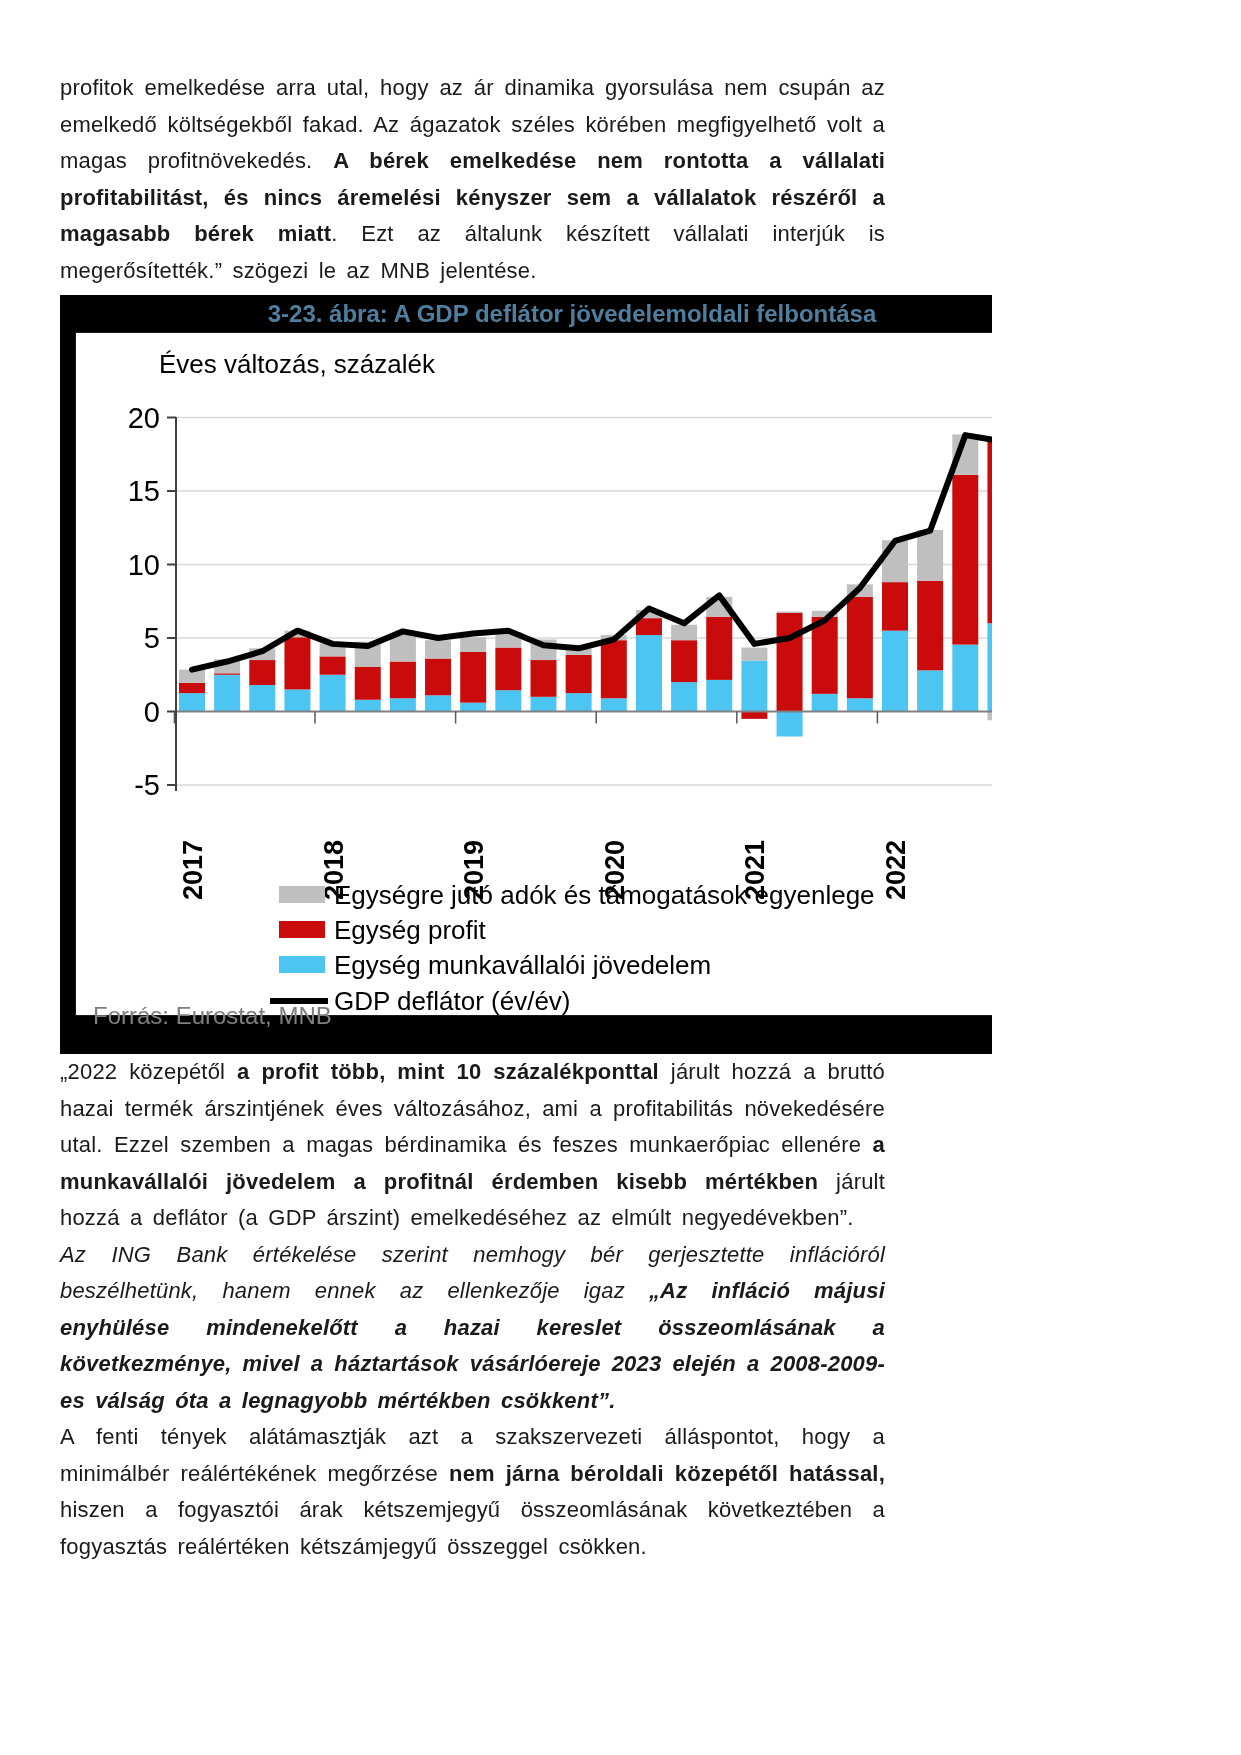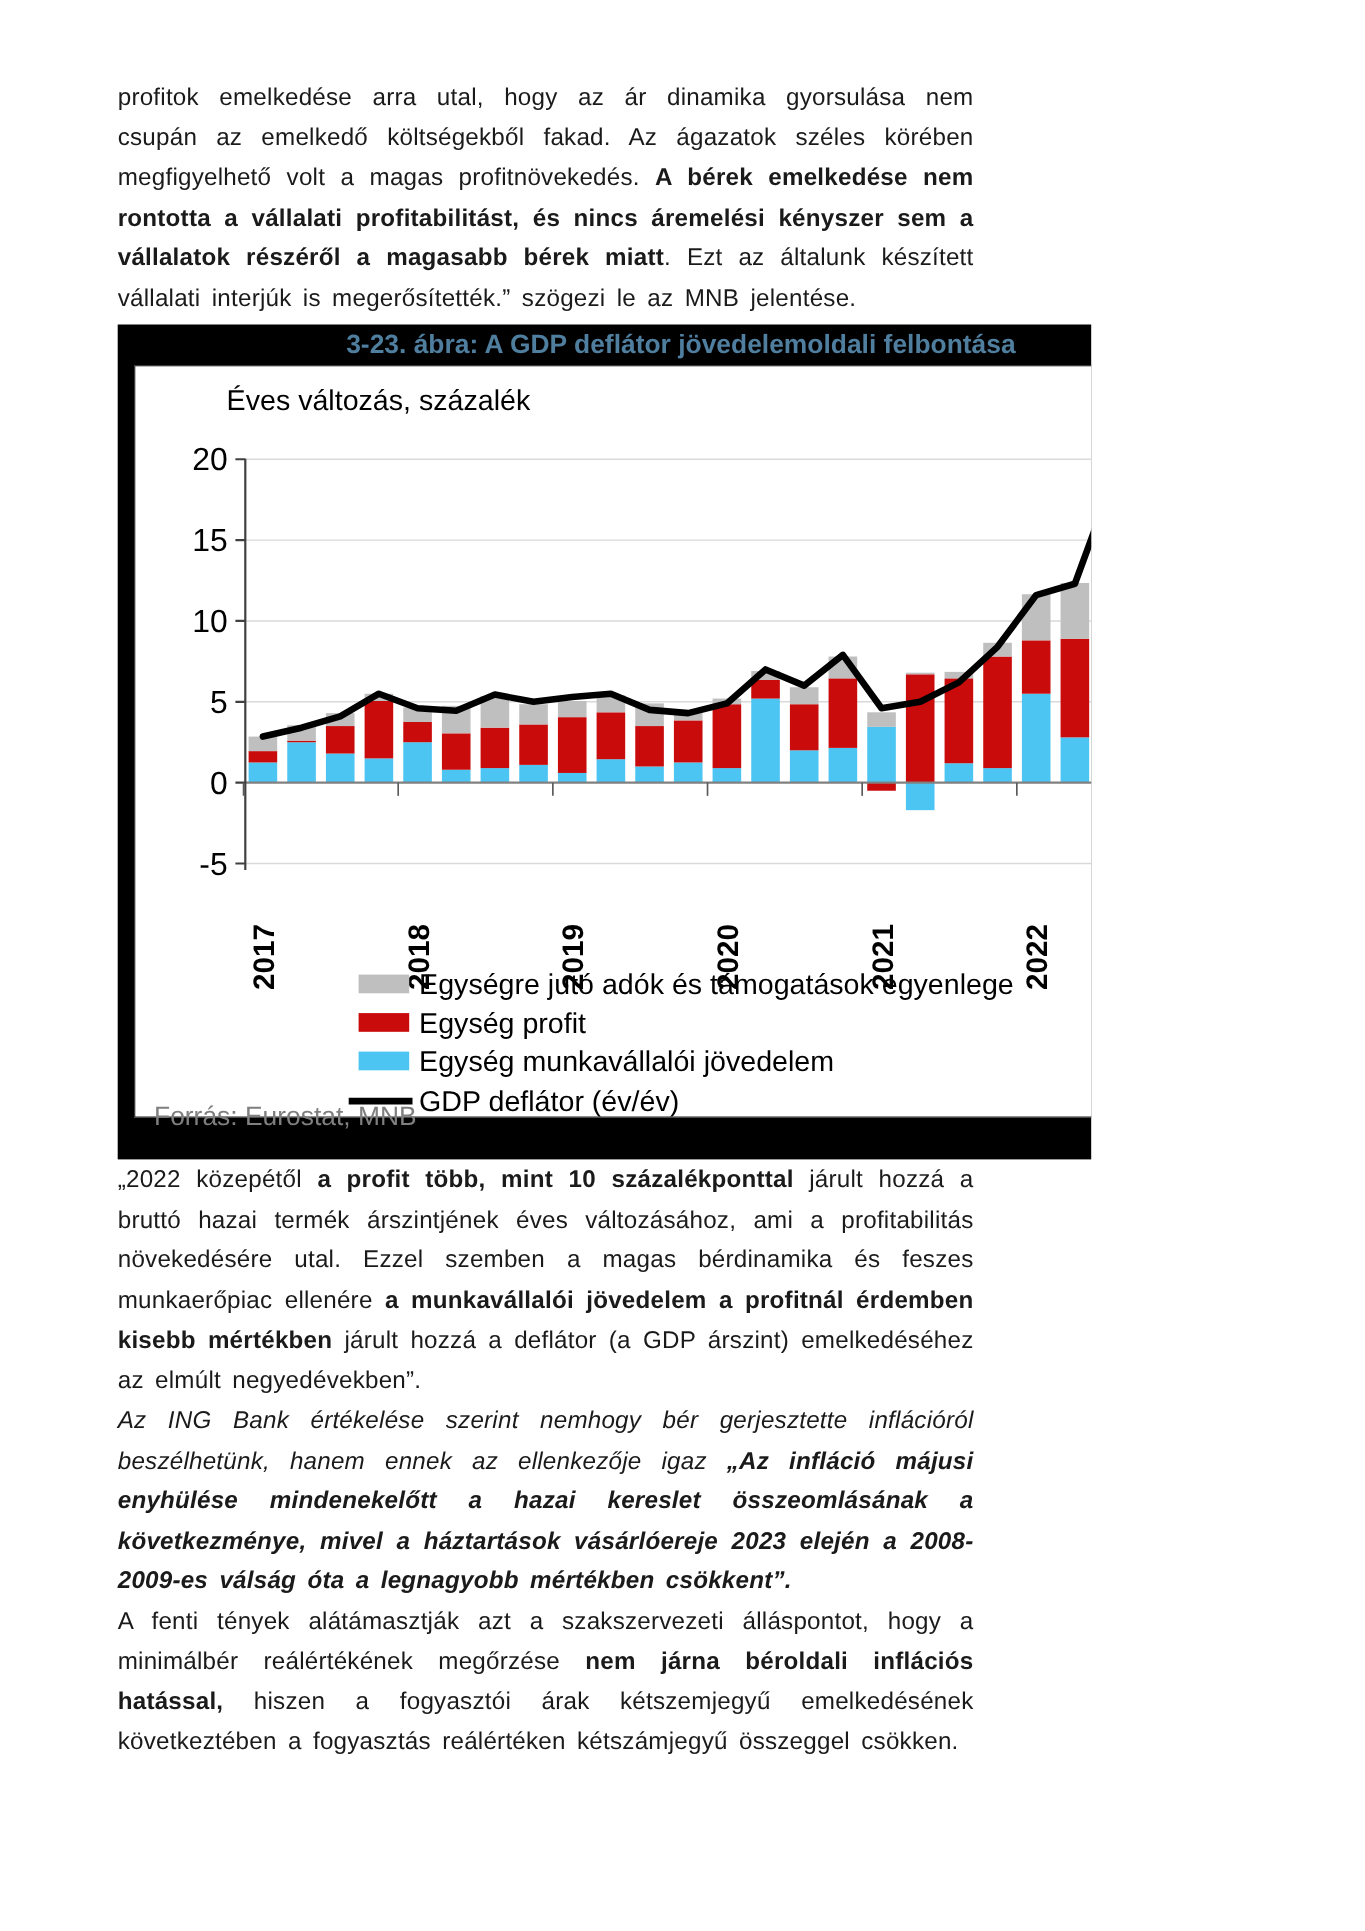--- a/index.html
+++ b/index.html
@@ -4,21 +4,21 @@
 <style>
   html,body{margin:0;padding:0;background:#ffffff;}
   .page{
     position:relative;
     width:992px;
     height:1755px;
     background:#ffffff;
     font-family:"Liberation Sans", sans-serif;
     color:#1a1a1a;
     box-sizing:border-box;
-    padding:70px 107px 0 107px;
+    padding:70px 107px 0 60px;
     overflow:hidden;
   }
   p.body{
     margin:0;
     font-size:22px;
     line-height:36.5px;
     text-align:justify;
     letter-spacing:.2px;
     word-spacing:4px;
     color:#1a1a1a;
@@ -189,15 +189,15 @@
           <text x="258" y="641" font-size="26" fill="#000">Egység munkavállalói jövedelem</text>
           <line x1="194" y1="668" x2="252" y2="668" stroke="#000000" stroke-width="6"></line>
           <text x="258" y="677" font-size="26" fill="#000">GDP deflátor (év/év)</text>
         </svg>
     </div>
     <div class="chart-source">Forrás: Eurostat, MNB</div>
   </div>
 
   <p class="body"><span>„2022 közepétől </span><b>a profit több, mint 10 százalékponttal</b><span> járult hozzá a bruttó hazai termék árszintjének éves változásához, ami a profitabilitás növekedésére utal. Ezzel szemben a magas bérdinamika és feszes munkaerőpiac ellenére </span><b>a munkavállalói jövedelem a profitnál érdemben kisebb mértékben</b><span> járult hozzá a deflátor (a GDP árszint) emelkedéséhez az elmúlt negyedévekben”.</span></p>
   <p class="body gap-top"><span>Az ING Bank értékelése szerint nemhogy bér gerjesztette inflációról beszélhetünk, hanem ennek az ellenkezője igaz </span><b>„Az infláció májusi enyhülése mindenekelőtt a hazai kereslet összeomlásának a következménye, mivel a háztartások vásárlóereje 2023 elején a 2008-2009-es válság óta a legnagyobb mértékben csökkent”.</b></p>
-  <p class="body gap-top-sm"><span>A fenti tények alátámasztják azt a szakszervezeti álláspontot, hogy a minimálbér reálértékének megőrzése </span><b>nem járna béroldali inflációs hatással,</b><span> hiszen a fogyasztói árak kétszemjegyű emelkedésének következtében a fogyasztás reálértéken kétszámjegyű összeggel csökken.</span></p>
+  <p class="body gap-top-sm"><span>A fenti tények alátámasztják azt a szakszervezeti álláspontot, hogy a minimálbér reálértékének megőrzése </span><b>nem járna béroldali közepétől hatással,</b><span> hiszen a fogyasztói árak kétszemjegyű összeomlásának következtében a fogyasztás reálértéken kétszámjegyű összeggel csökken.</span></p>
 
 </div>
 
 </body></html>

